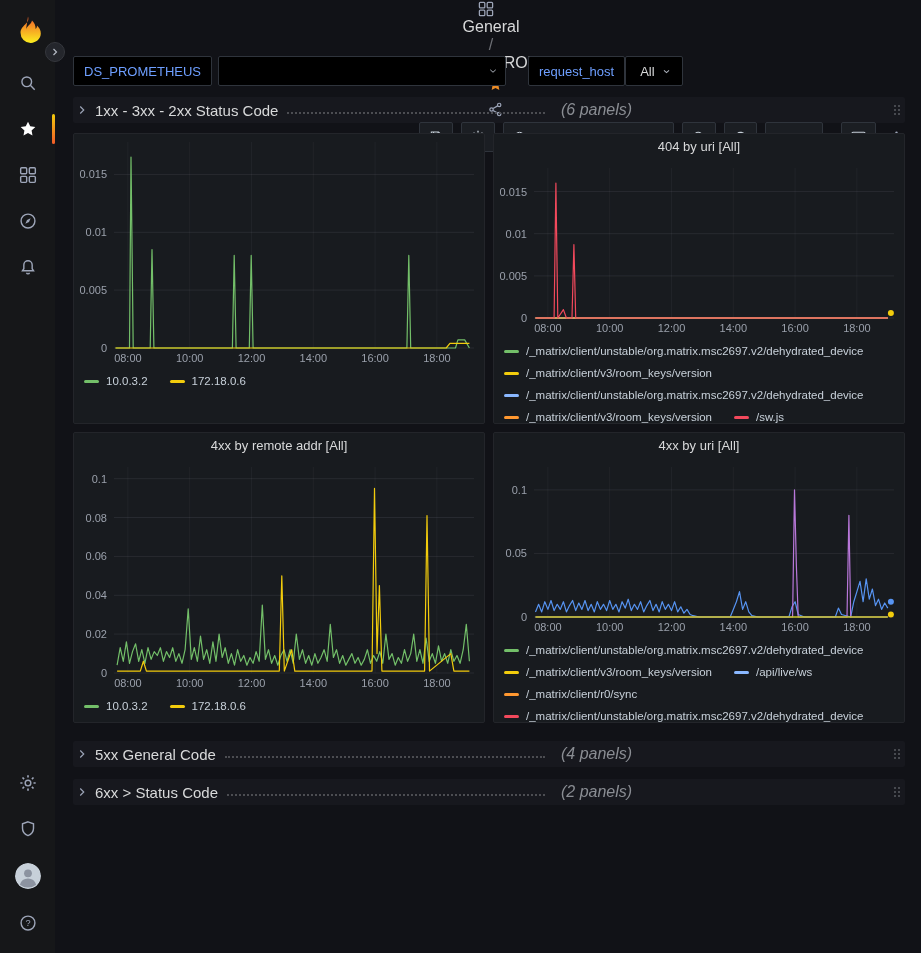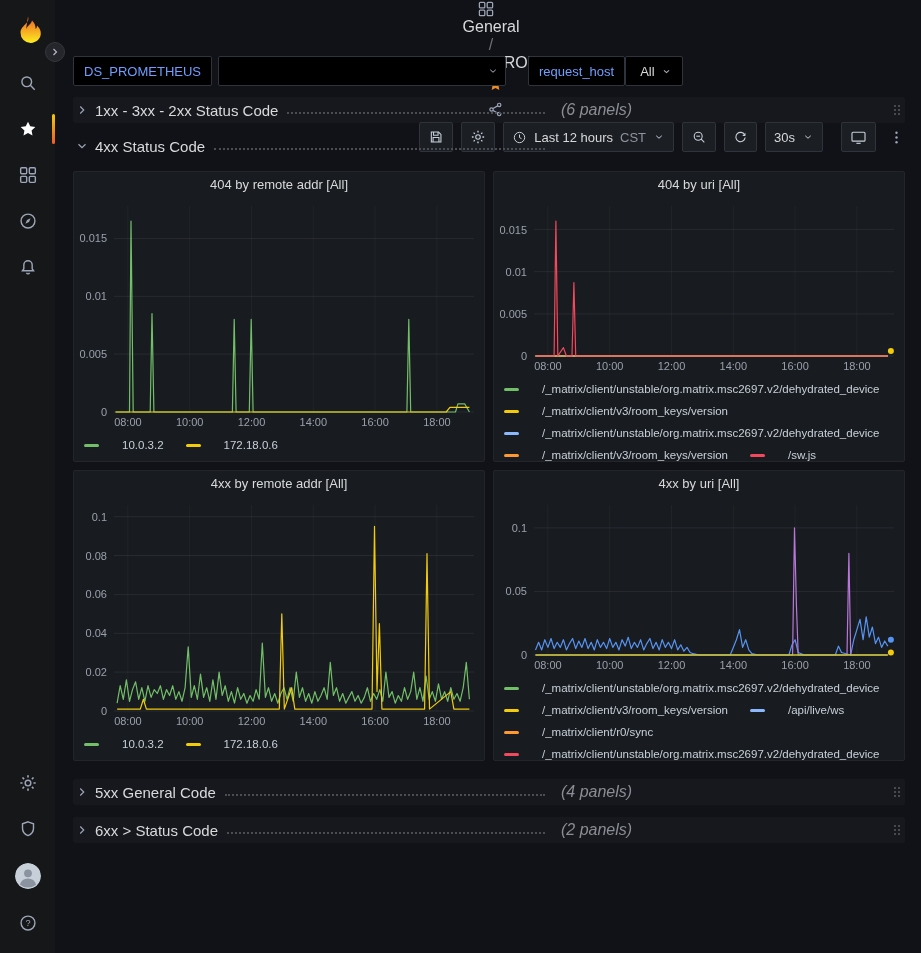--- a/index.html
+++ b/index.html
@@ -66,21 +66,21 @@
   .panels { display:grid; grid-template-columns:1fr 1fr; gap:8px; margin:0 0 18px; }
   .panel { background:#181B1F; border:1px solid #23252A; border-radius:2px; height:291px;
     display:flex; flex-direction:column; overflow:hidden; }
   .panel-title { height:26px; line-height:26px; text-align:center; font-size:13px; font-weight:500;
     color:#D8D9DA; flex:none; cursor:pointer; }
   .chart { flex:none; width:100%; }
   .chart.tall { height:234px; }
   .chart.short { height:178px; }
   .legend { flex:1; overflow:hidden; padding:2px 10px 0; }
   .legend-row { display:flex; gap:22px; height:22px; align-items:center; overflow:hidden; white-space:nowrap; }
-  .legend-item { display:inline-flex; align-items:center; gap:23px; font-size:11.5px; color:#C7D0D9; cursor:pointer; flex:none; }
+  .legend-item { display:inline-flex; align-items:center; gap:7px; font-size:11.5px; color:#C7D0D9; cursor:pointer; flex:none; }
   .legend-swatch { width:15px; height:3px; border-radius:2px; display:inline-block; flex:none; }
 </style>
 </head>
 <body>
 
 <div class="app">
 
   <aside class="sidebar">
     <div class="logo">
       <svg viewBox="0 0 24 24" width="32" height="32">
@@ -284,35 +284,23 @@
               <circle cx="9" cy="6" r="1.5"></circle>
               <circle cx="15" cy="6" r="1.5"></circle>
               <circle cx="9" cy="12" r="1.5"></circle>
               <circle cx="15" cy="12" r="1.5"></circle>
               <circle cx="9" cy="18" r="1.5"></circle>
               <circle cx="15" cy="18" r="1.5"></circle>
             </svg>
         </span>
       </div>
 
-      <div class="row-header mb12">
-        <div class="row-left">
-          <span class="chev">
-            <svg viewBox="0 0 24 24" width="14" height="14" stroke="currentColor" stroke-width="2" fill="none">
-                <path d="M6 9l6 6 6-6"></path>
-              </svg>
-          </span>
-          <span class="row-title">4xx Status Code</span>
-          <span class="row-leader"></span>
-        </div>
-      </div>
 
       <div class="panels">
         <section class="panel">
-          <header class="panel-title">404 by remote addr [All]</header>
           <div class="chart tall">
               <svg xmlns="http://www.w3.org/2000/svg" width="410" height="234">
                 <line x1="40" y1="214.0" x2="400" y2="214.0" stroke="rgba(204,204,220,0.09)"></line>
                 <text x="33" y="218" fill="#9AA0AB" font-size="11" text-anchor="end">0</text>
                 <line x1="40" y1="156.1" x2="400" y2="156.1" stroke="rgba(204,204,220,0.09)"></line>
                 <text x="33" y="160.1" fill="#9AA0AB" font-size="11" text-anchor="end">0.005</text>
                 <line x1="40" y1="98.3" x2="400" y2="98.3" stroke="rgba(204,204,220,0.09)"></line>
                 <text x="33" y="102.3" fill="#9AA0AB" font-size="11" text-anchor="end">0.01</text>
                 <line x1="40" y1="40.4" x2="400" y2="40.4" stroke="rgba(204,204,220,0.09)"></line>
                 <text x="33" y="44.4" fill="#9AA0AB" font-size="11" text-anchor="end">0.015</text>

